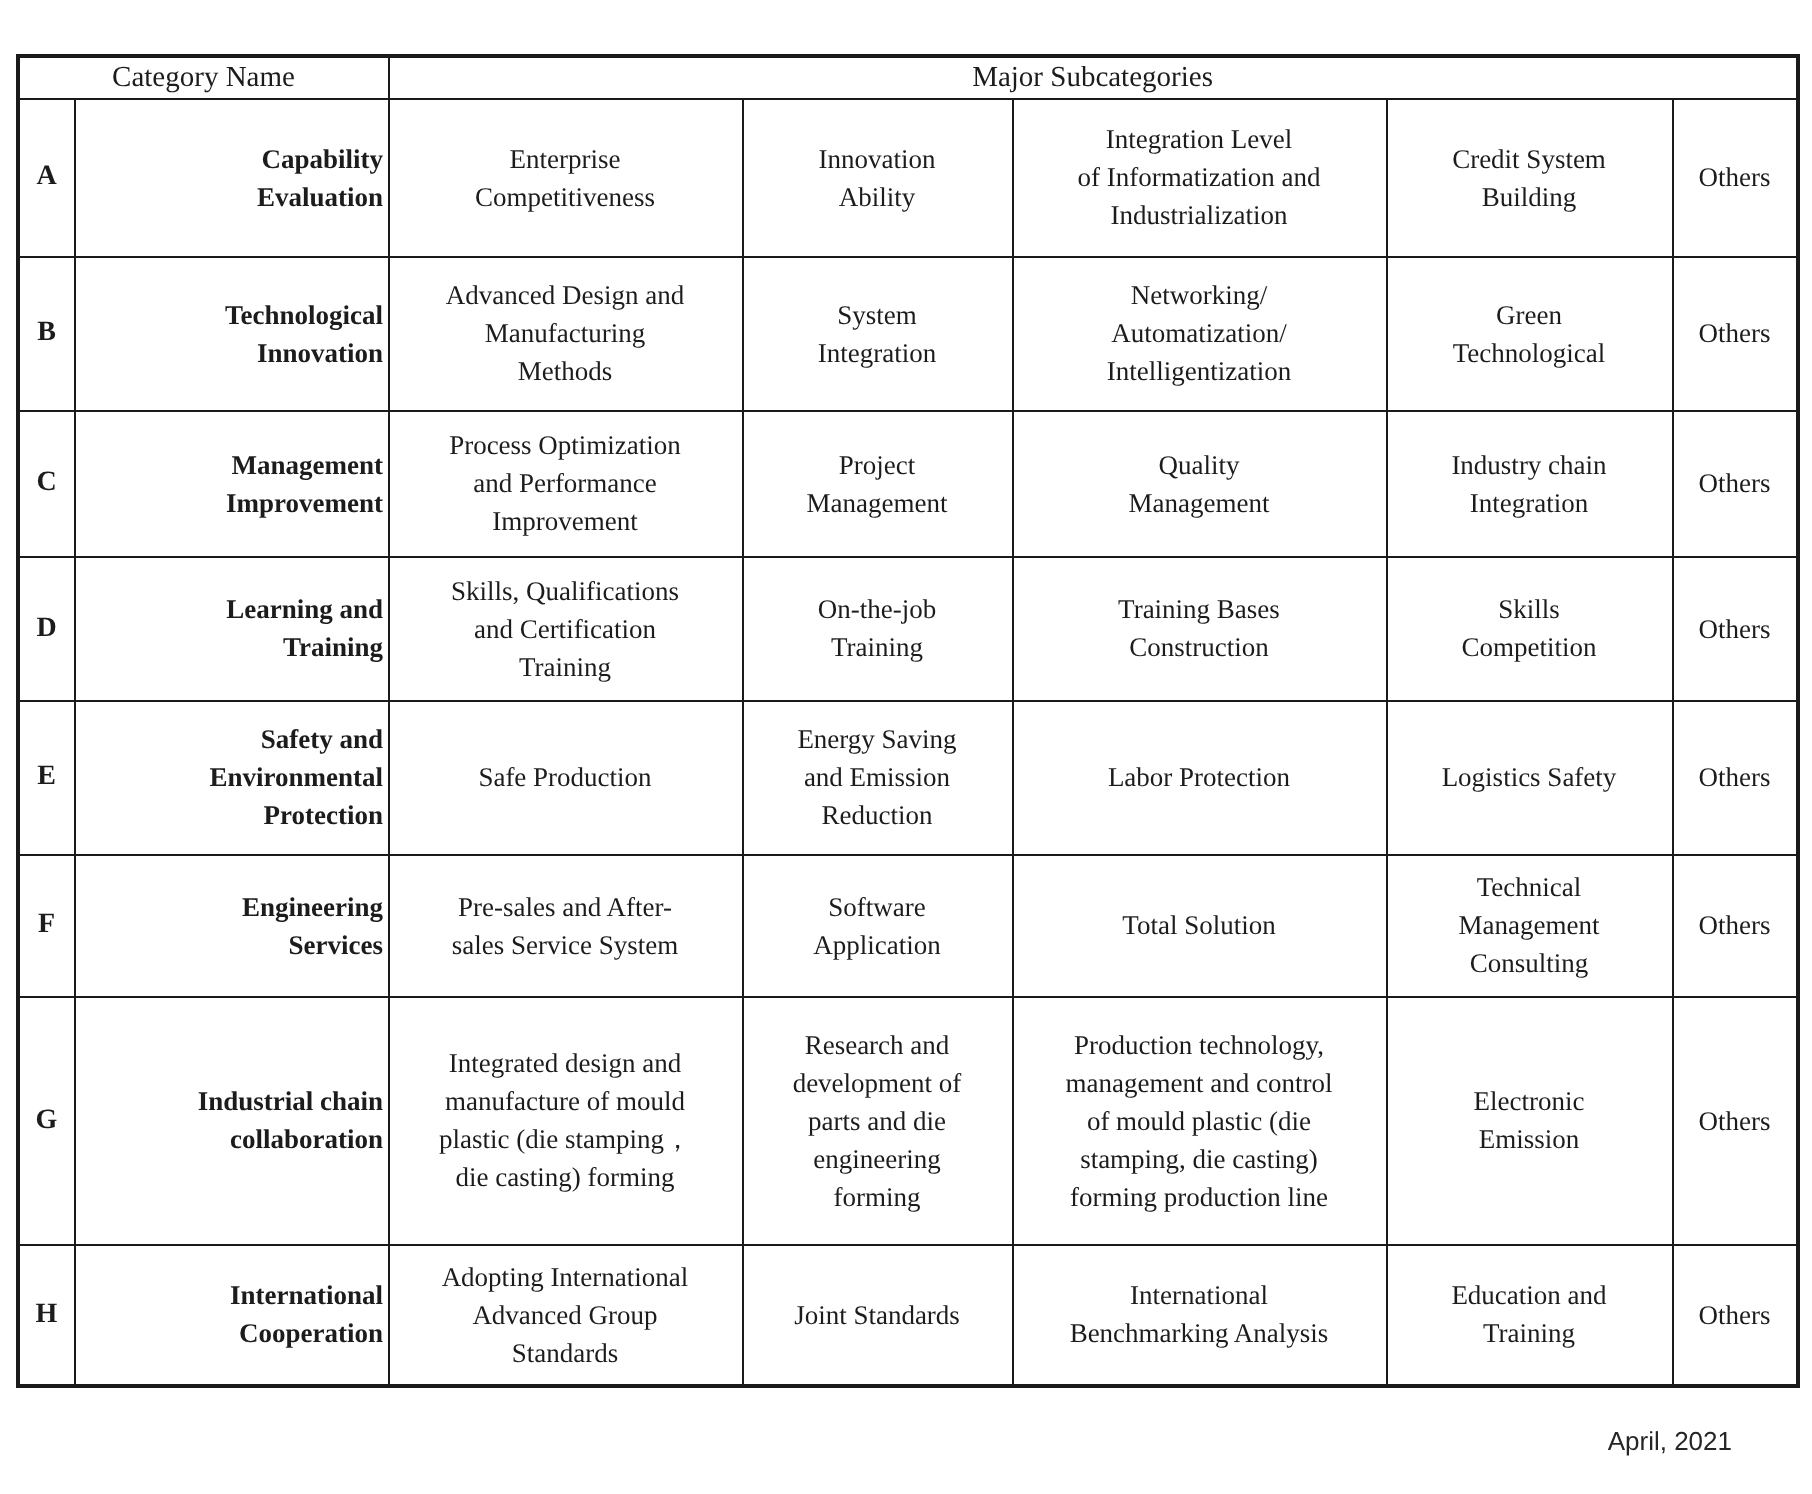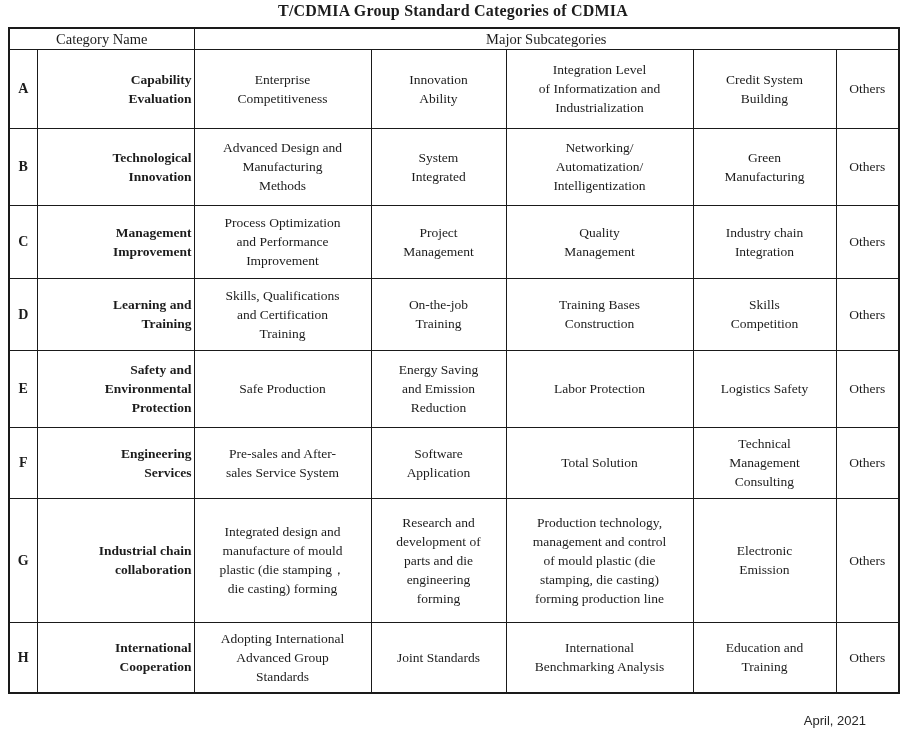--- a/index.html
+++ b/index.html
@@ -76,21 +76,20 @@
     font-family: "Liberation Sans", sans-serif;
     font-size: 13px;
     color: #262626;
   }
 </style>
 </head>
 <body>
 
 <div class="page">
 
-  <div class="title">T/CDMIA Group Standard Categories of CDMIA</div>
 
   <table class="cat-table">
     <colgroup>
       <col style="width:28px">
       <col style="width:157px">
       <col style="width:177px">
       <col style="width:135px">
       <col style="width:187px">
       <col style="width:143px">
       <col style="width:63px">
@@ -118,26 +117,26 @@
           <td>Others</td>
         </tr>
         <tr>
           <td class="letter">B</td>
           <td class="category">Technological
 Innovation</td>
           <td>Advanced Design and
 Manufacturing
 Methods</td>
           <td>System
-Integrated</td>
+Integration</td>
           <td>Networking/
 Automatization/
 Intelligentization</td>
           <td>Green
-Manufacturing</td>
+Technological</td>
           <td>Others</td>
         </tr>
         <tr>
           <td class="letter">C</td>
           <td class="category">Management
 Improvement</td>
           <td>Process Optimization
 and Performance
 Improvement</td>
           <td>Project

